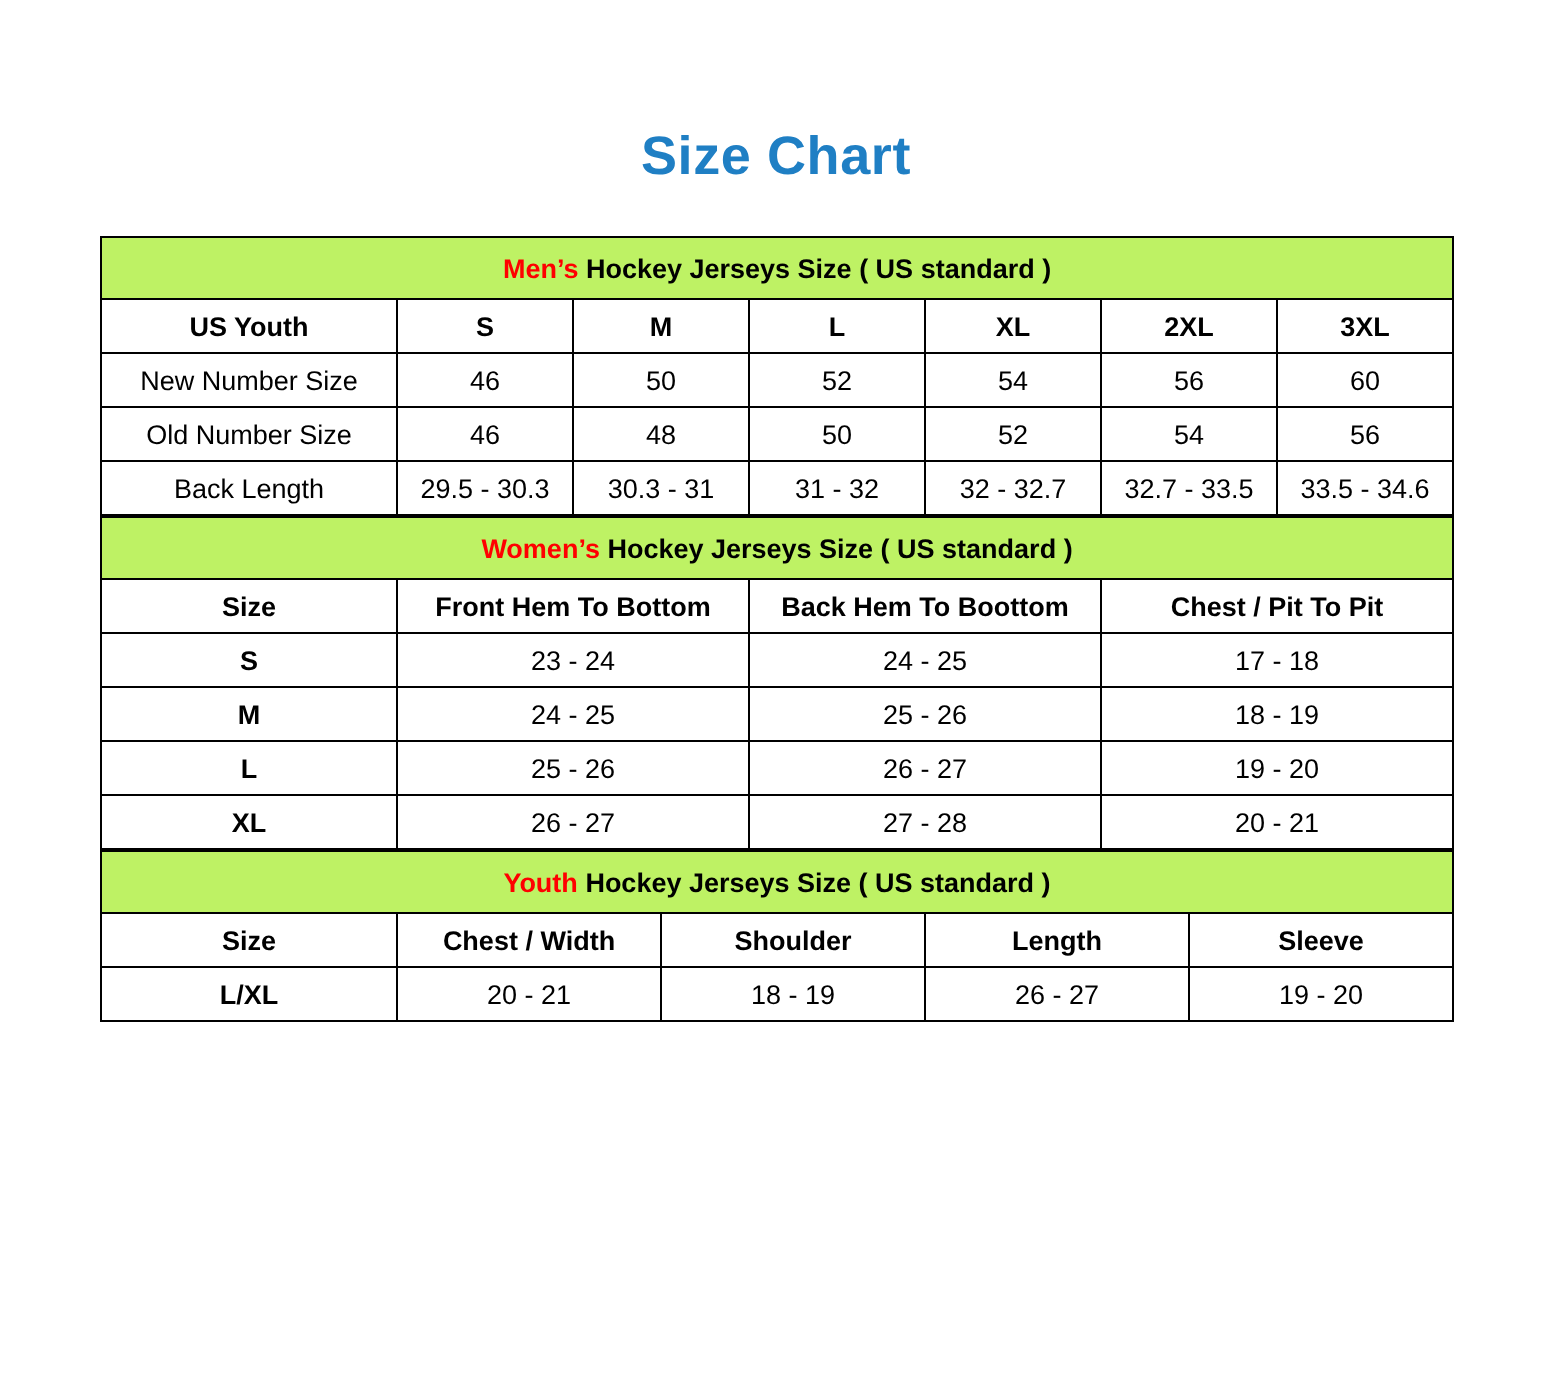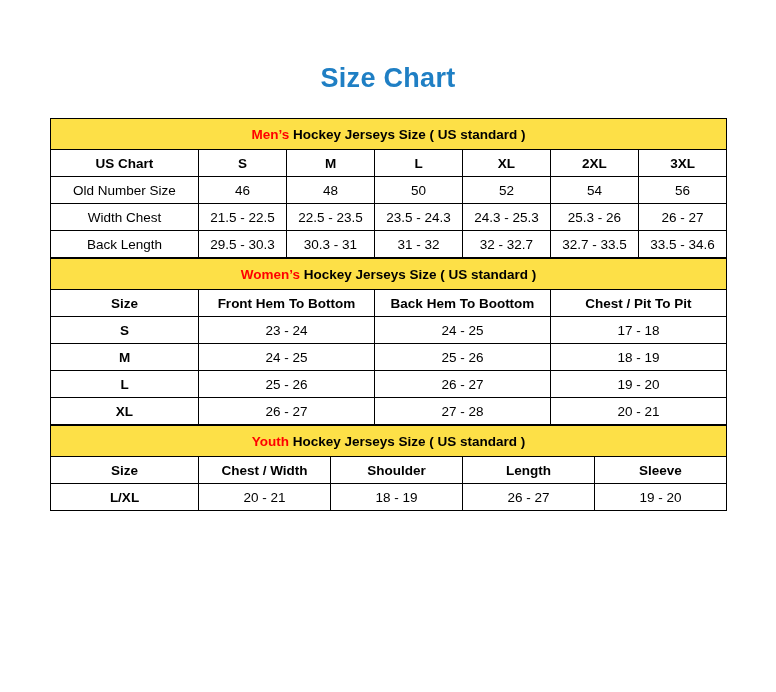--- a/index.html
+++ b/index.html
@@ -41,21 +41,21 @@
   }
   table.size-table td {
     border: 1px solid #000;
     font-size: 13.5px;
     text-align: center;
     vertical-align: middle;
     padding: 0;
     height: 26px;
   }
   .section-head {
-    background: #fde047;
+    background: #bef264;
     font-weight: bold;
     font-size: 14.5px;
     height: 30px !important;
     margin-left: 44px;
   }
   .section-head .accent {
     color: #ff0000;
   }
   .hdr {
     font-weight: bold;
@@ -84,45 +84,45 @@
         <col style="width:88px">
         <col style="width:88px">
         <col style="width:88px">
         <col style="width:88px">
       </colgroup>
       <tbody>
         <tr>
           <td class="section-head" colspan="7"><span class="accent">Men’s</span><span> Hockey Jerseys Size ( US standard )</span></td>
         </tr>
         <tr>
-          <td class="hdr">US Chart</td>
+          <td class="hdr">US Youth</td>
           <td class="hdr">S</td>
           <td class="hdr">M</td>
           <td class="hdr">L</td>
           <td class="hdr">XL</td>
           <td class="hdr">2XL</td>
           <td class="hdr">3XL</td>
+        </tr>
+        <tr>
+          <td class="rowlabel">New Number Size</td>
+          <td>46</td>
+          <td>50</td>
+          <td>52</td>
+          <td>54</td>
+          <td>56</td>
+          <td>60</td>
         </tr>
         <tr>
           <td class="rowlabel">Old Number Size</td>
           <td>46</td>
           <td>48</td>
           <td>50</td>
           <td>52</td>
           <td>54</td>
           <td>56</td>
-        </tr>
-        <tr>
-          <td class="rowlabel">Width Chest</td>
-          <td>21.5 - 22.5</td>
-          <td>22.5 - 23.5</td>
-          <td>23.5 - 24.3</td>
-          <td>24.3 - 25.3</td>
-          <td>25.3 - 26</td>
-          <td>26 - 27</td>
         </tr>
         <tr>
           <td class="rowlabel">Back Length</td>
           <td>29.5 - 30.3</td>
           <td>30.3 - 31</td>
           <td>31 - 32</td>
           <td>32 - 32.7</td>
           <td>32.7 - 33.5</td>
           <td>33.5 - 34.6</td>
         </tr>

